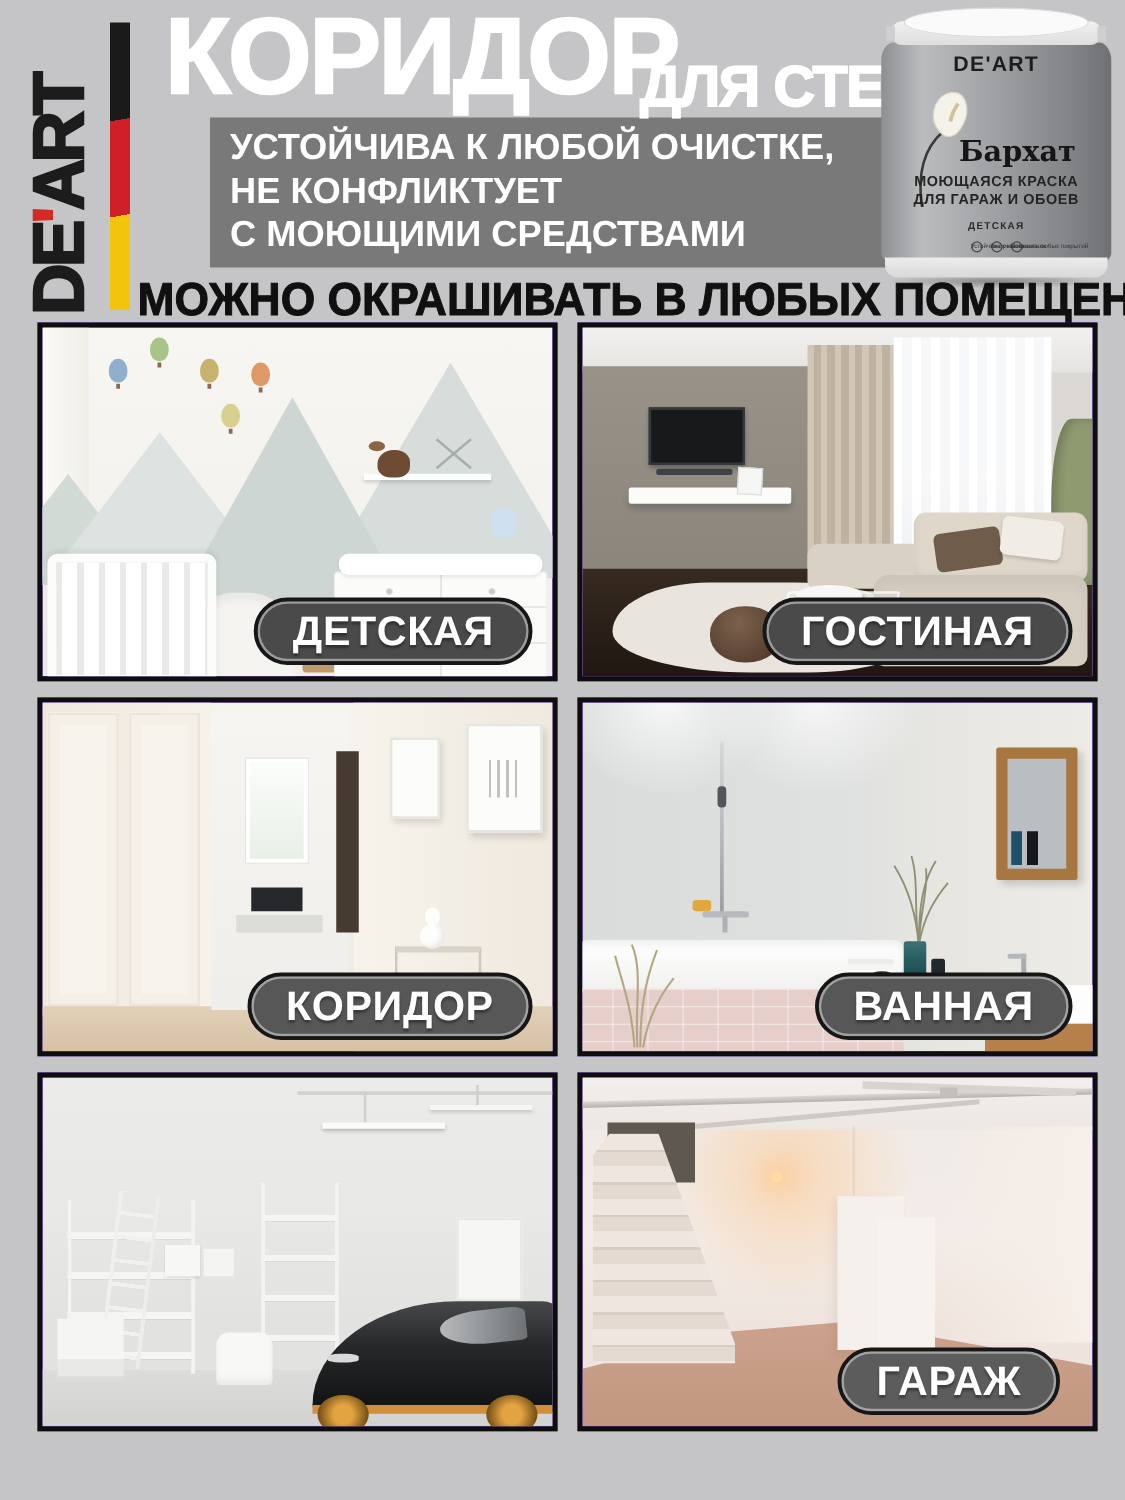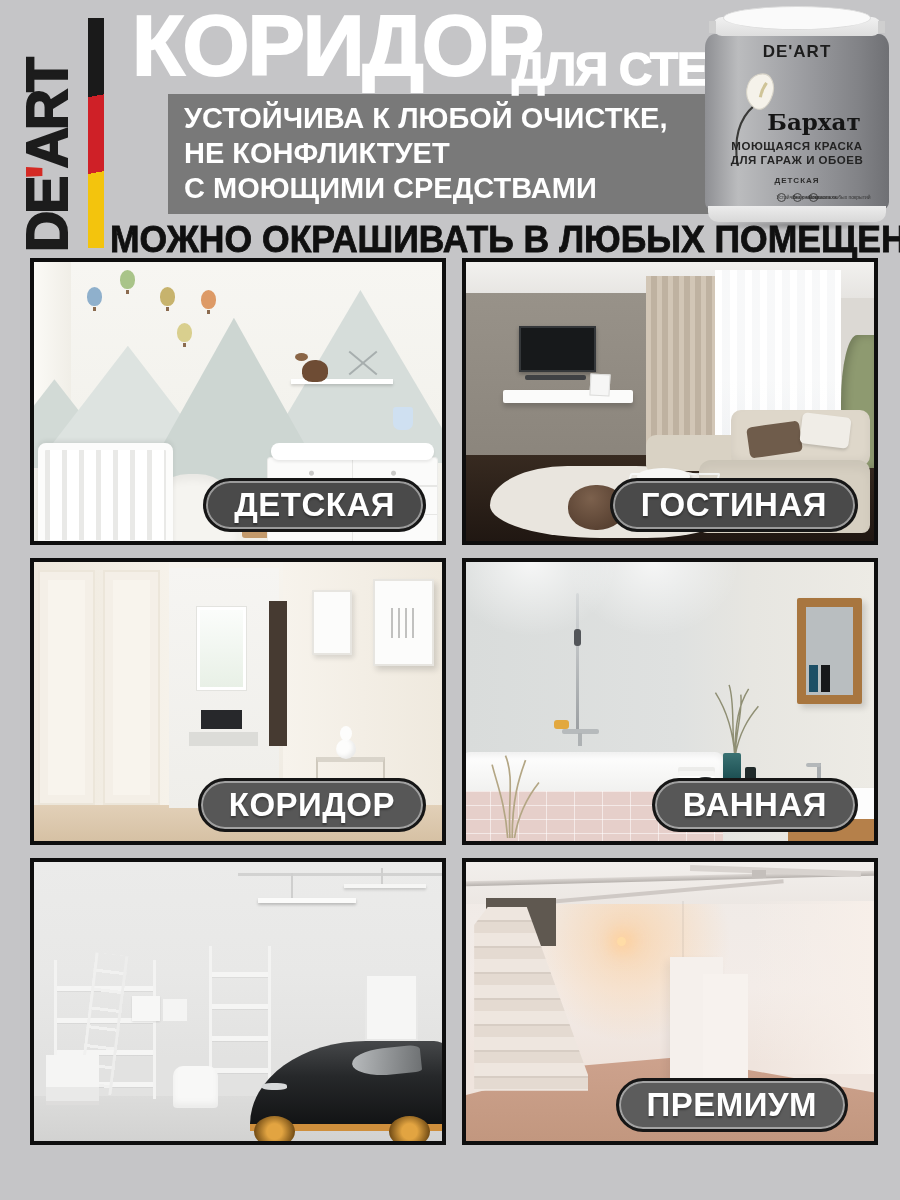--- a/index.html
+++ b/index.html
@@ -408,18 +408,18 @@
         <div class="bs-wr"></div>
         <div class="bs-corner"></div>
         <div class="bs-lamp"></div>
         <div class="bs-door"></div>
         <div class="bs-floor"></div>
         <div class="bs-stairs"></div>
         <div class="bs-col"></div>
         <div class="bs-col2"></div>
       </div>
       <div class="room-label lab-base">
-          <span>ПРЕМИУМ</span>
+          <span>ГАРАЖ</span>
         </div>
     </div>
 
   </div>
 </div>
 
 </body></html>

